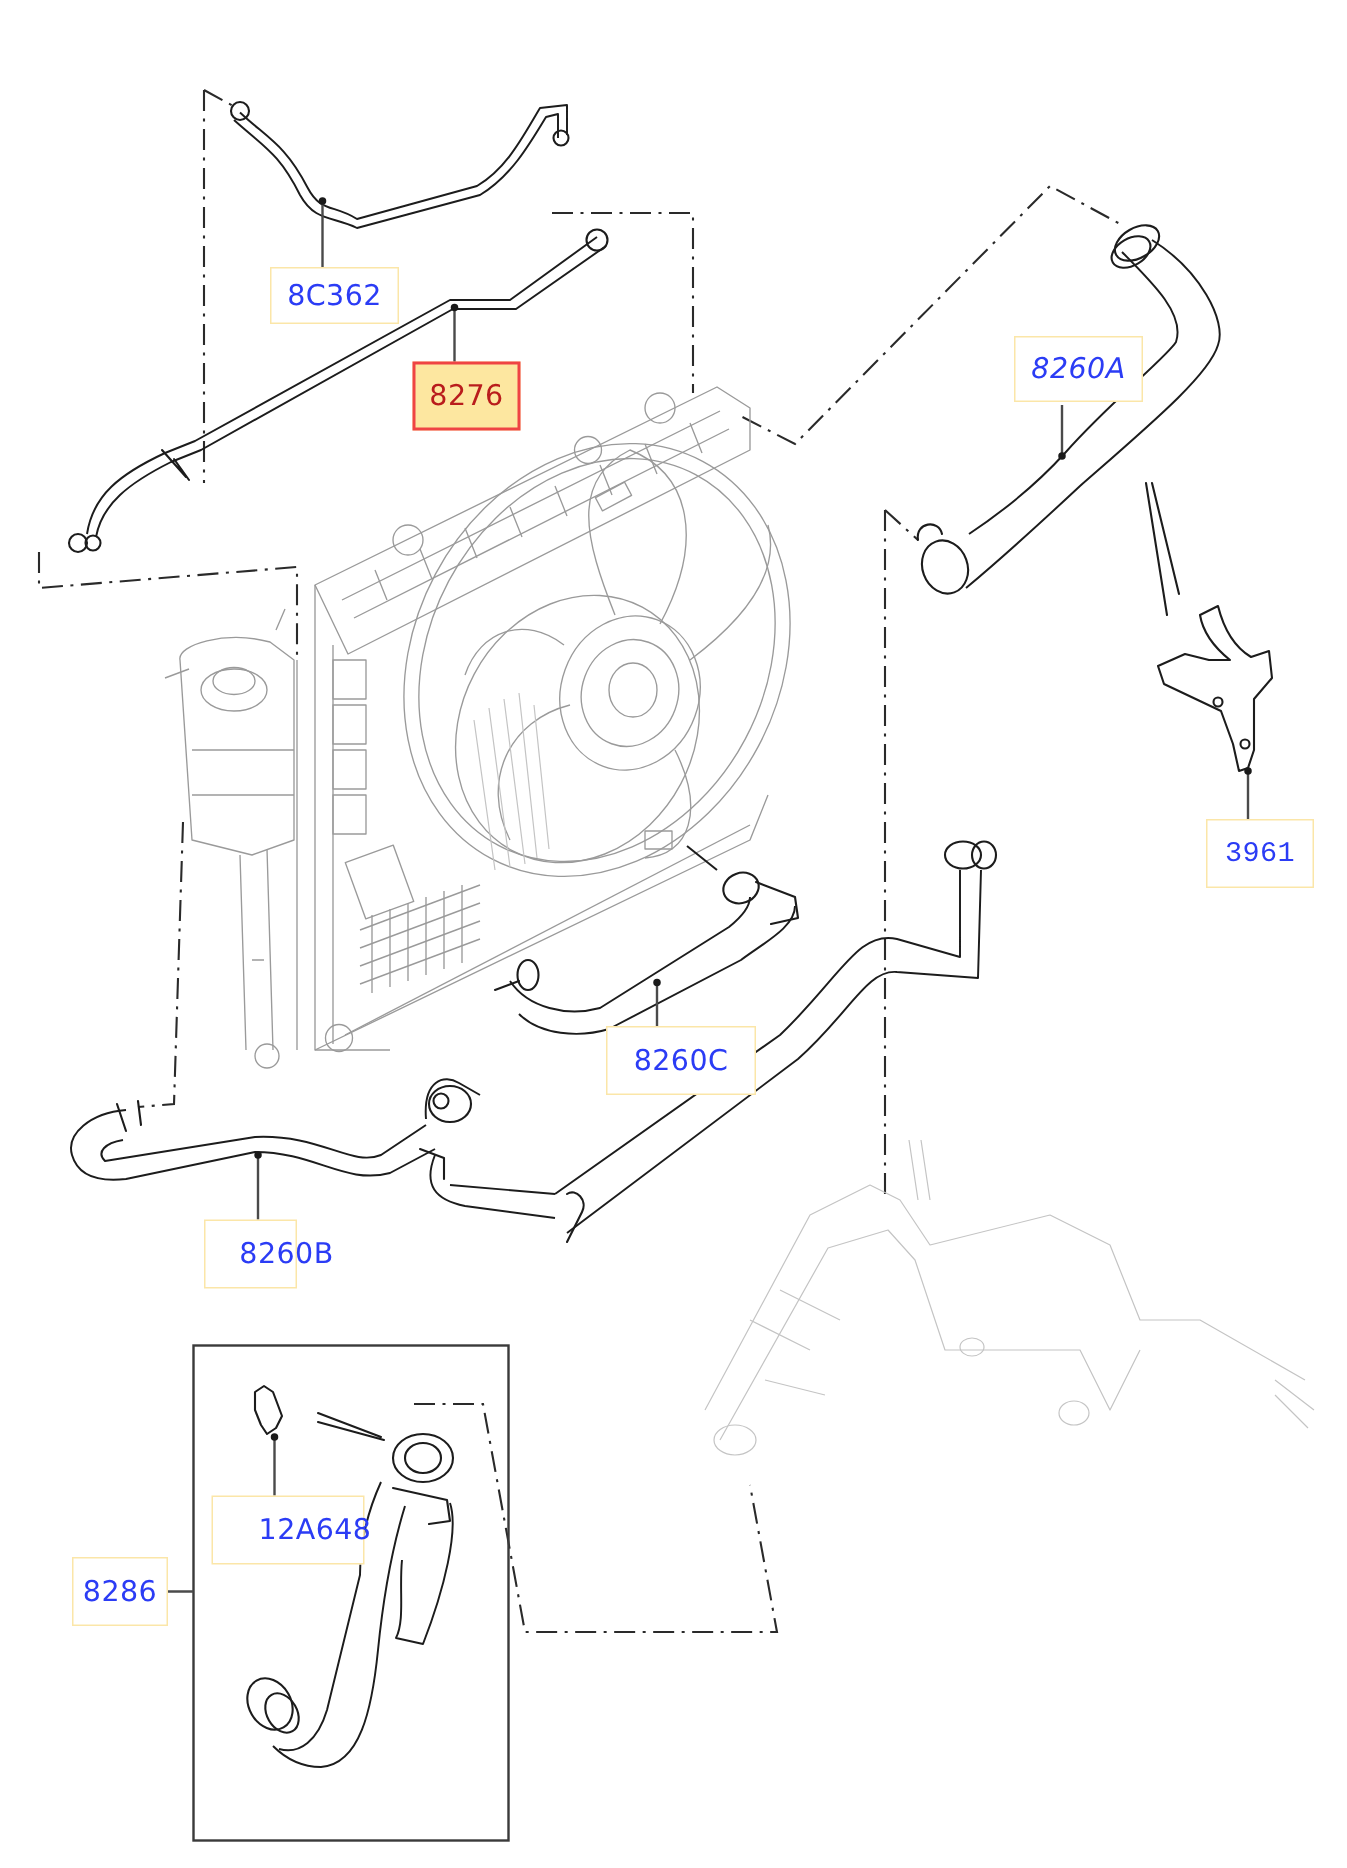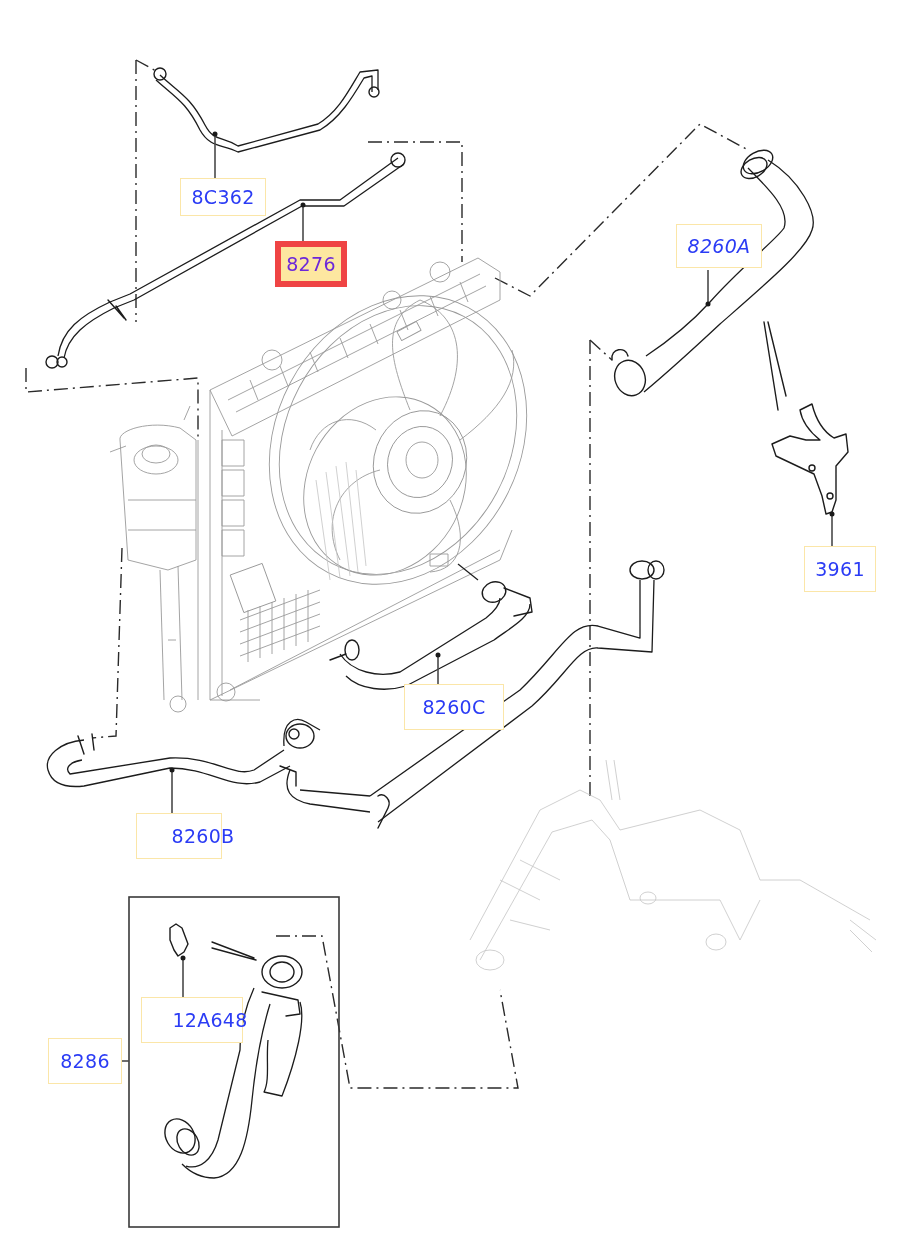--- a/index.html
+++ b/index.html
@@ -6,21 +6,21 @@
     body { width: 898px; height: 1245px; position: relative; overflow: hidden;
            font-family: "DejaVu Sans", sans-serif; }
     #diagram { position: absolute; left: 0; top: 0; width: 898px; height: 1245px; }
     .label {
       position: absolute; box-sizing: border-box;
       border: 1px solid #fbe6a8; background: #ffffff;
       color: #2b3cf5; font-size: 19px; letter-spacing: 0.3px;
       display: flex; align-items: center; justify-content: center;
       cursor: pointer; white-space: nowrap;
     }
-    .label.selected { background: #fde7a0; border: 6px solid #ef4444; color: #6d28d9; }
+    .label.selected { background: #fde7a0; border: 2px solid #ef4444; color: #b91c1c; }
     .ink   { fill: none; stroke: #1c1c1c; stroke-width: 1.4; stroke-linecap: round; stroke-linejoin: round; }
     .hose  { fill: none; stroke: #1c1c1c; stroke-width: 1.3; stroke-linejoin: round; }
     .faint { fill: none; stroke: #9a9a9a; stroke-width: 0.9; stroke-linejoin: round; }
     .vfaint{ fill: none; stroke: #c4c4c4; stroke-width: 0.8; stroke-linejoin: round; }
     .dash  { fill: none; stroke: #2a2a2a; stroke-width: 1.4; stroke-dasharray: 14 5 2 5; }
     .leader{ fill: none; stroke: #4a4a4a; stroke-width: 1.6; }
     .dot   { fill: #1a1a1a; }
   </style>
 </head>
 <body>
@@ -197,17 +197,17 @@
       <circle class="dot" cx="172" cy="770" r="2.5"></circle>
     <path class="leader" d="M183 958 L183 1000"></path>
       <circle class="dot" cx="183" cy="958" r="2.5"></circle>
     <path class="leader" d="M102 1061 L129 1061"></path>
   </g>
 </svg>
 
 <div class="label" style="left:180px; top:178px; width:86px; height:38px;">8C362</div>
 <div class="label selected" style="left:275px; top:241px; width:72px; height:46px;">8276</div>
 <div class="label" style="left:676px; top:224px; width:86px; height:44px;font-style:italic;">8260A</div>
-<div class="label" style="left:804px; top:546px; width:72px; height:46px;">3961</div>
+<div class="label" style="left:804px; top:546px; width:72px; height:46px;font-family:Liberation Mono, monospace;">3961</div>
 <div class="label" style="left:404px; top:684px; width:100px; height:46px;">8260C</div>
-<div class="label" style="left:136px; top:813px; width:86px; height:46px;padding-left:48px;">8260B</div>
+<div class="label" style="left:136px; top:813px; width:62px; height:46px;padding-left:48px;">8260B</div>
 <div class="label" style="left:141px; top:997px; width:102px; height:46px;padding-left:36px;">12A648</div>
-<div class="label" style="left:48px; top:1038px; width:74px; height:46px;">8286</div>
+<div class="label" style="left:48px; top:1038px; width:64px; height:46px;">8286</div>
 
 </body></html>

